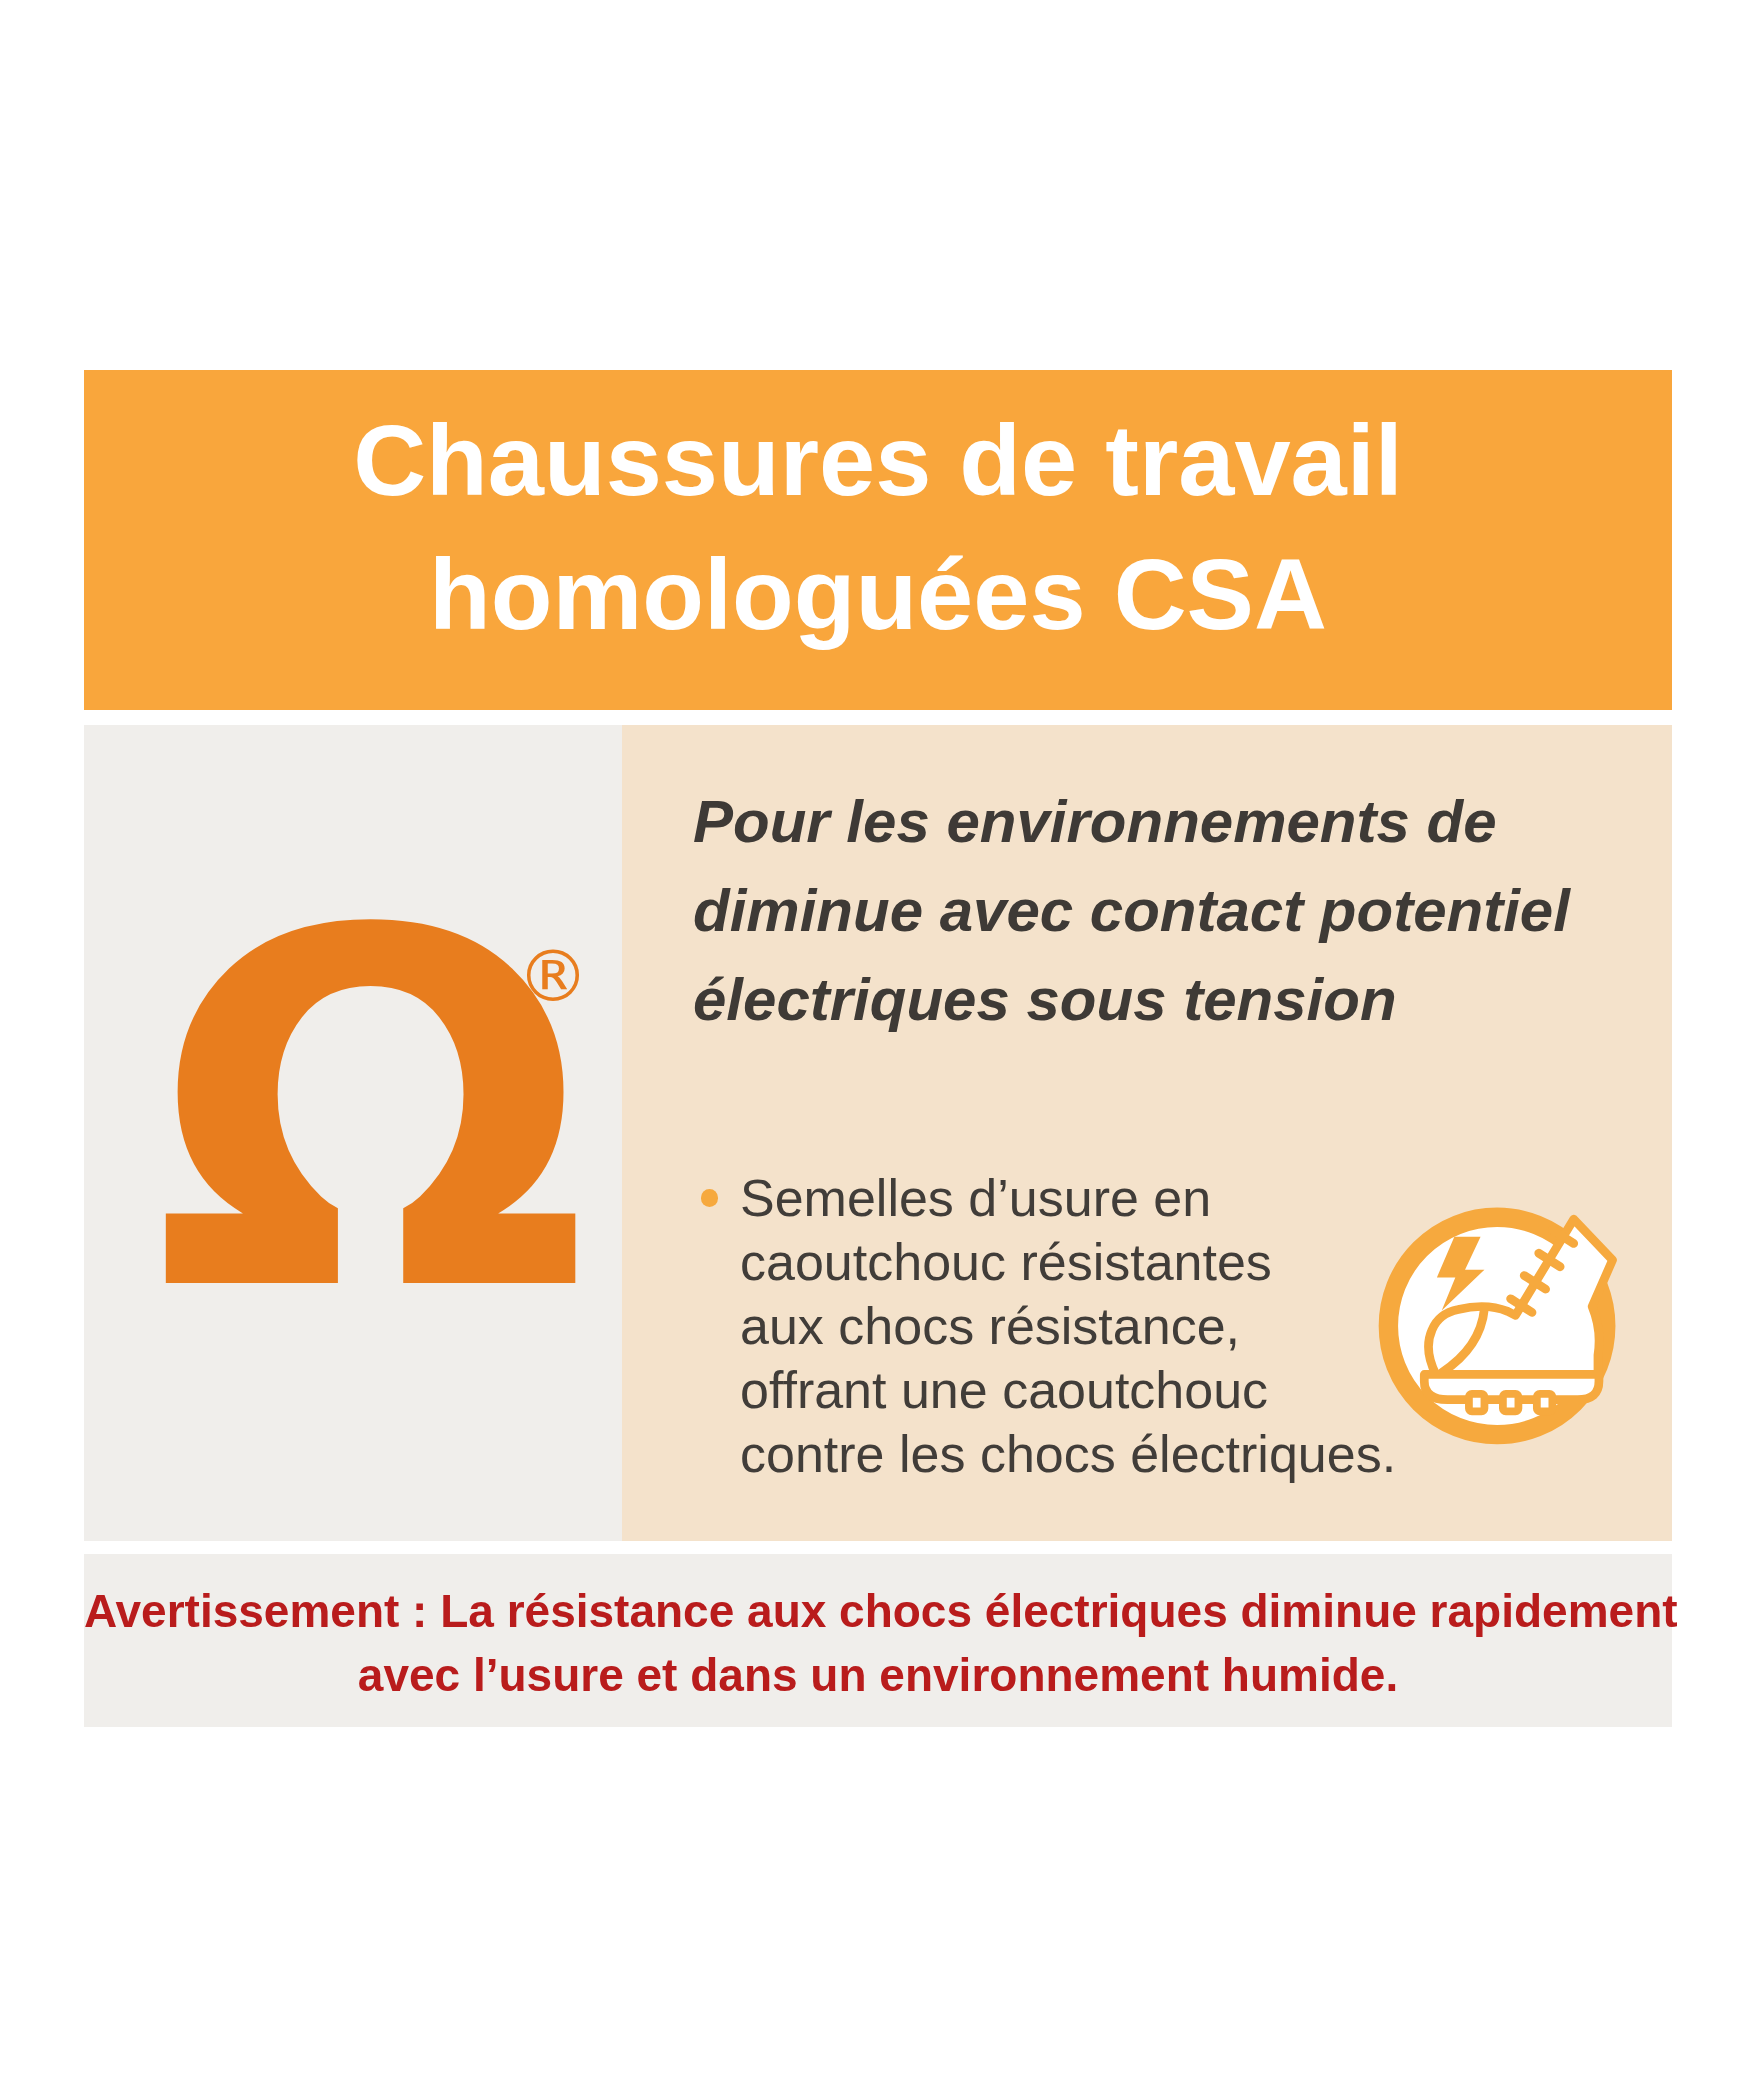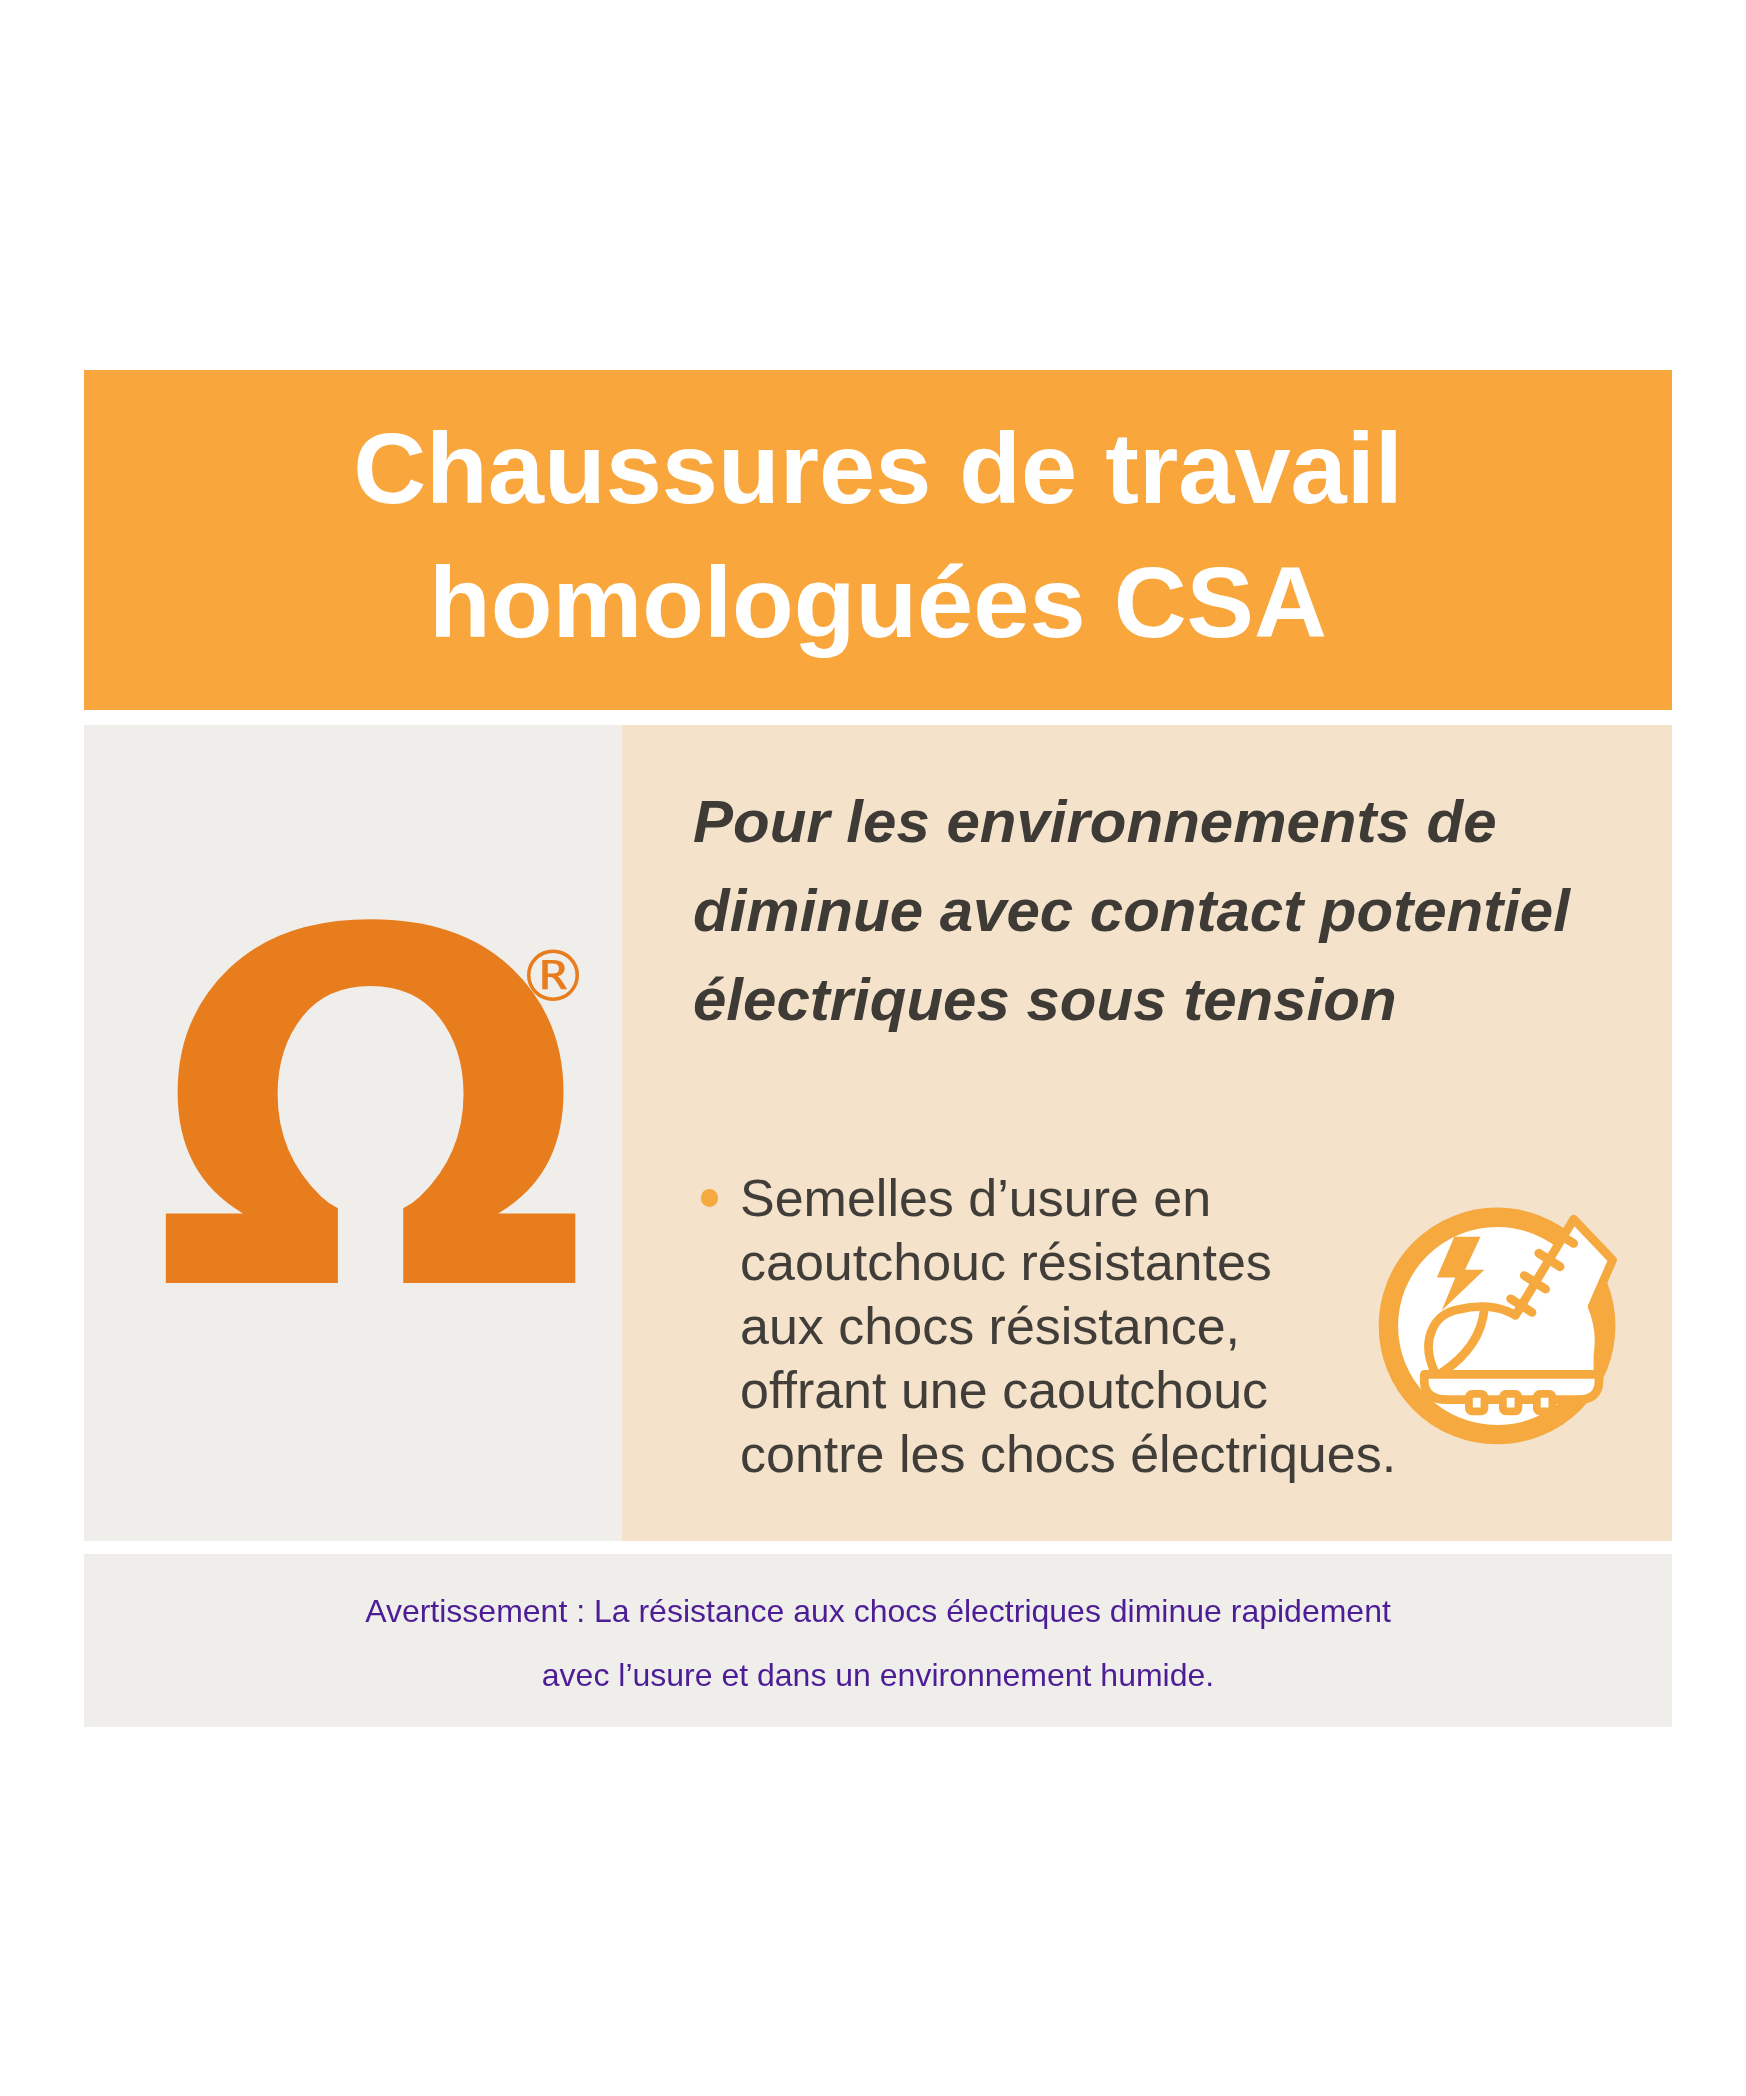--- a/index.html
+++ b/index.html
@@ -12,21 +12,21 @@
     overflow: hidden;
   }
 
   
   .banner {
     position: absolute;
     left: 84px; top: 370px;
     width: 1588px; height: 340px;
     background: #F9A63C;
     text-align: center;
-    padding-top: 31px;
+    padding-top: 23px;
     box-sizing: border-box;
   }
   .title-line {
     color: #ffffff;
     font-size: 101px;
     font-weight: 700;
     line-height: 134px;
     letter-spacing: 0px;
     white-space: nowrap;
   }
@@ -107,23 +107,23 @@
   .warning-bar {
     position: absolute;
     left: 84px; top: 1554px;
     width: 1588px; height: 173px;
     background: #F0EEEB;
     text-align: center;
     padding-top: 25px;
     box-sizing: border-box;
   }
   .warning-line {
-    color: #4c1d95;
-    font-size: 32px;
-    font-weight: 400;
+    color: #b91c1c;
+    font-size: 46px;
+    font-weight: 700;
     line-height: 64px;
     white-space: nowrap;
   }
 </style>
 </head>
 <body>
 
 <div class="page">
 
   <header class="banner">

